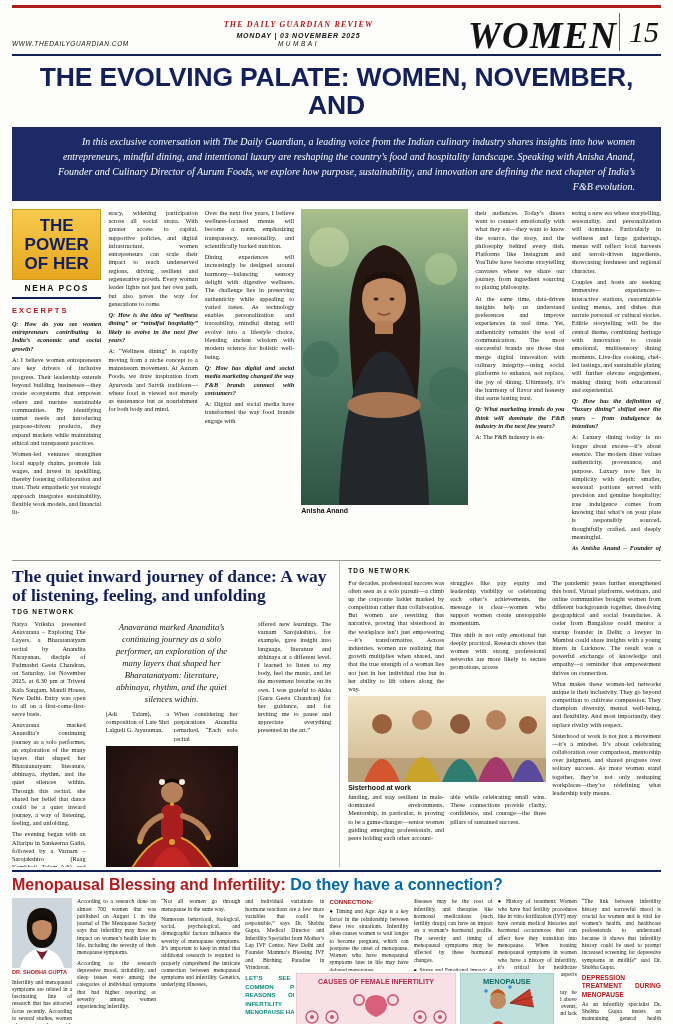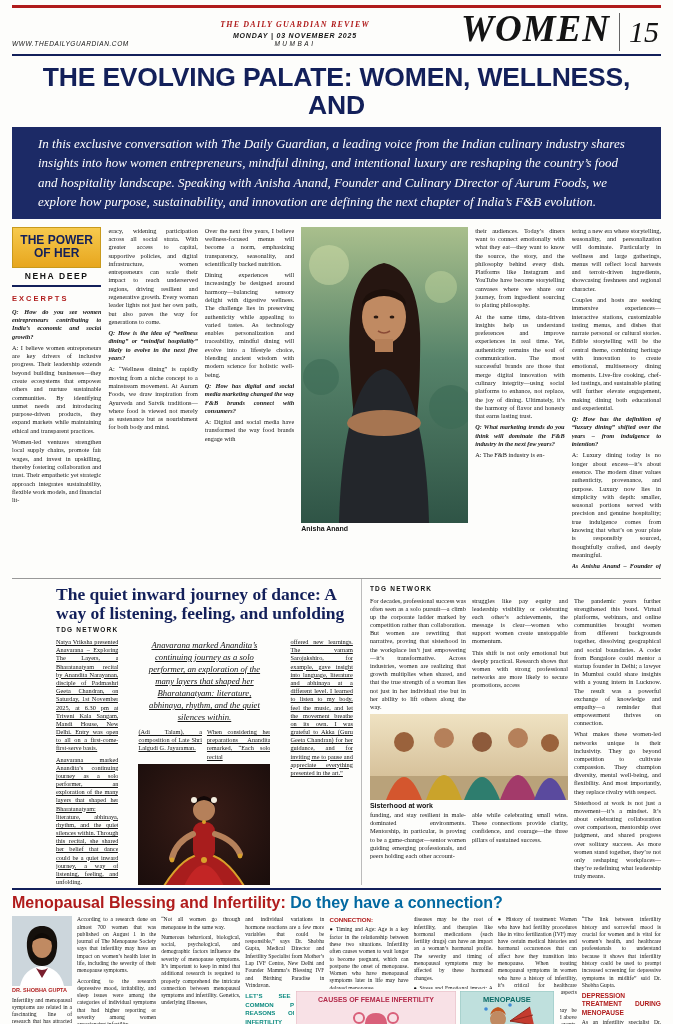--- a/index.html
+++ b/index.html
@@ -7,52 +7,52 @@
         padding:5px 12px 0;overflow:hidden;font-family:"Liberation Serif",serif;color:#141414;}
   .topline{height:3px;background:#b01c1c;margin-bottom:3px;}
   
   .hdr{display:flex;justify-content:space-between;align-items:flex-end;padding:2px 0 3px;
        border-bottom:2px solid #13205a;font-style:italic;}
   .hdr-left{font-family:"Liberation Sans",sans-serif;font-size:6.5px;letter-spacing:.6px;padding-bottom:4px;}
   .hdr-center{text-align:center;line-height:1.35;padding-bottom:2px;}
   .m1{color:#b01c1c;font-family:"Liberation Serif",serif;font-weight:bold;font-size:8px;letter-spacing:1.2px;}
   .m2{font-family:"Liberation Sans",sans-serif;font-weight:bold;font-size:7px;letter-spacing:.8px;}
   .m3{font-family:"Liberation Sans",sans-serif;font-size:6.5px;letter-spacing:2.5px;}
-  .hdr-right{display:flex;align-items:flex-start;gap:9px;}
+  .hdr-right{display:flex;align-items:flex-end;gap:2px;}
   .section-name{font-family:"Liberation Serif",serif;font-weight:bold;font-size:37px;line-height:.85;letter-spacing:1px;}
   .page-num{font-family:"Liberation Serif",serif;font-size:30px;border-left:1px solid #666;padding:2px 2px 2px 9px;}
   
   .lead-headline{margin:0;color:#13205a;text-align:center;font-family:"Liberation Sans",sans-serif;
        font-weight:800;font-size:26.5px;line-height:1.05;padding:8px 6px 7px;letter-spacing:-.2px;}
-  .standfirst{background:#1c2a66;color:#fff;font-style:italic;font-size:13px;line-height:1.5;
-       text-align:left;padding:7px 26px;}
+  .standfirst{background:#1c2a66;color:#fff;font-style:italic;font-size:10px;line-height:1.5;
+       text-align:right;padding:7px 26px;}
   
   .interview{display:flex;gap:7px;padding:8px 0 5px;height:346px;overflow:hidden;border-bottom:1px solid #999;}
   .i-col{flex:1;font-size:6.3px;line-height:1.32;text-align:justify;overflow:hidden;}
   .i-col p,.d-col p,.s-col p,.sis-right p,.m-col p{margin:0 0 3px;}
   p.q{font-weight:bold;font-style:italic;}
   p.closing{font-weight:bold;font-style:italic;}
   .kicker{background:linear-gradient(180deg,#f7ca4e,#e7a61e);border:1px solid #c89a1d;color:#13205a;
-       font-family:"Liberation Sans",sans-serif;font-weight:800;font-size:12px;line-height:1.12;
+       font-family:"Liberation Sans",sans-serif;font-weight:800;font-size:17px;line-height:1.12;
        text-align:center;padding:6px 4px;}
   .kicker-author{text-align:center;font-family:"Liberation Sans",sans-serif;font-weight:700;font-size:8.5px;
        letter-spacing:1.6px;padding:3px 0;border-bottom:2px solid #13205a;margin-bottom:4px;}
   .excerpts{color:#b01c1c;font-family:"Liberation Sans",sans-serif;font-weight:700;font-size:7.5px;
        letter-spacing:2px;margin:7px 0 4px;}
   .photo-col{flex:0 0 167px;}
   .photo-frame svg{display:block;}
   .photo-caption{font-family:"Liberation Sans",sans-serif;font-weight:700;font-size:7px;padding-top:2px;}
   
-  .middle{display:flex;height:306px;overflow:hidden;margin-left:44px;}
+  .middle{display:flex;height:306px;overflow:hidden;}
   .dance{flex:1.02;padding:6px 8px 0 0;overflow:hidden;}
   .sis{flex:1;border-left:1px solid #bbb;padding:6px 0 0 8px;overflow:hidden;}
   h2.art-head{font-family:"Liberation Serif",serif;color:#13205a;font-weight:bold;margin:0 0 3px;
        font-size:17.5px;line-height:1.1;}
   .byline{font-family:"Liberation Sans",sans-serif;font-size:6.5px;font-weight:700;letter-spacing:1.2px;margin:0 0 5px;}
-  .dance-body{display:flex;gap:20px;text-decoration:underline;}
+  .dance-body{display:flex;gap:20px;}
   .d-col{flex:1;font-size:6.3px;line-height:1.3;text-align:justify;overflow:hidden;}
   .d-mid{flex:0 0 132px;overflow:hidden;}
   .pull-quote{font-style:italic;font-size:8.7px;line-height:1.38;text-align:center;margin:1px 2px 5px;}
   .d-mini{display:flex;gap:5px;font-size:6.3px;line-height:1.3;text-align:justify;margin-bottom:3px;}
   .d-mini div{flex:1;}
   .sis-body{display:flex;gap:6px;}
   .sis-left{flex:0 0 198px;overflow:hidden;}
   .sis-top,.sis-bottom{display:flex;gap:6px;}
   .s-col{flex:1;font-size:6.3px;line-height:1.3;text-align:justify;overflow:hidden;}
   .sis-bottom{margin-top:2px;}
@@ -88,29 +88,29 @@
       <div class="m2">MONDAY | 03 NOVEMBER 2025</div>
       <div class="m3">MUMBAI</div>
     </div>
     <div class="hdr-right">
       <div class="section-name">WOMEN</div>
       <div class="page-num">15</div>
     </div>
   </header>
 
   <h1 class="lead-headline">
-    <span>THE EVOLVING PALATE: WOMEN, WELLNESS, AND</span><br>
+    <span>THE EVOLVING PALATE: WOMEN, NOVEMBER, AND</span><br>
   </h1>
 
   <div class="standfirst">In this exclusive conversation with The Daily Guardian, a leading voice from the Indian culinary industry shares insights into how women entrepreneurs, mindful dining, and intentional luxury are reshaping the country’s food and hospitality landscape. Speaking with Anisha Anand, Founder and Culinary Director of Aurum Foods, we explore how purpose, sustainability, and innovation are defining the next chapter of India’s F&amp;B evolution.</div>
 
   <section class="interview">
     <div class="i-col">
       <div class="kicker">THE POWER OF HER</div>
-      <div class="kicker-author">NEHA DEEP</div>
+      <div class="kicker-author">NEHA PCOS</div>
       <div class="excerpts">EXCERPTS</div>
       <p class="q">Q: How do you see women entrepreneurs contributing to India’s economic and social growth?</p>
       <p>A: I believe women entrepreneurs are key drivers of inclusive progress. Their leadership extends beyond building businesses—they create ecosystems that empower others and nurture sustainable communities. By identifying unmet needs and introducing purpose-driven products, they expand markets while maintaining ethical and transparent practices.</p>
       <p>Women-led ventures strengthen local supply chains, promote fair wages, and invest in upskilling, thereby fostering collaboration and trust. Their empathetic yet strategic approach integrates sustainability, flexible work models, and financial lit-</p>
     </div>
     <div class="i-col">
       <p>eracy, widening participation across all social strata. With greater access to capital, supportive policies, and digital infrastructure, women entrepreneurs can scale their impact to reach underserved regions, driving resilient and regenerative growth. Every woman leader lights not just her own path, but also paves the way for generations to come.</p>
       <p class="q">Q: How is the idea of “wellness dining” or “mindful hospitality” likely to evolve in the next five years?</p>
       <p>A: “Wellness dining” is rapidly moving from a niche concept to a mainstream movement. At Aurum Foods, we draw inspiration from Ayurveda and Satvik traditions—where food is viewed not merely as sustenance but as nourishment for both body and mind.</p>
     </div>

